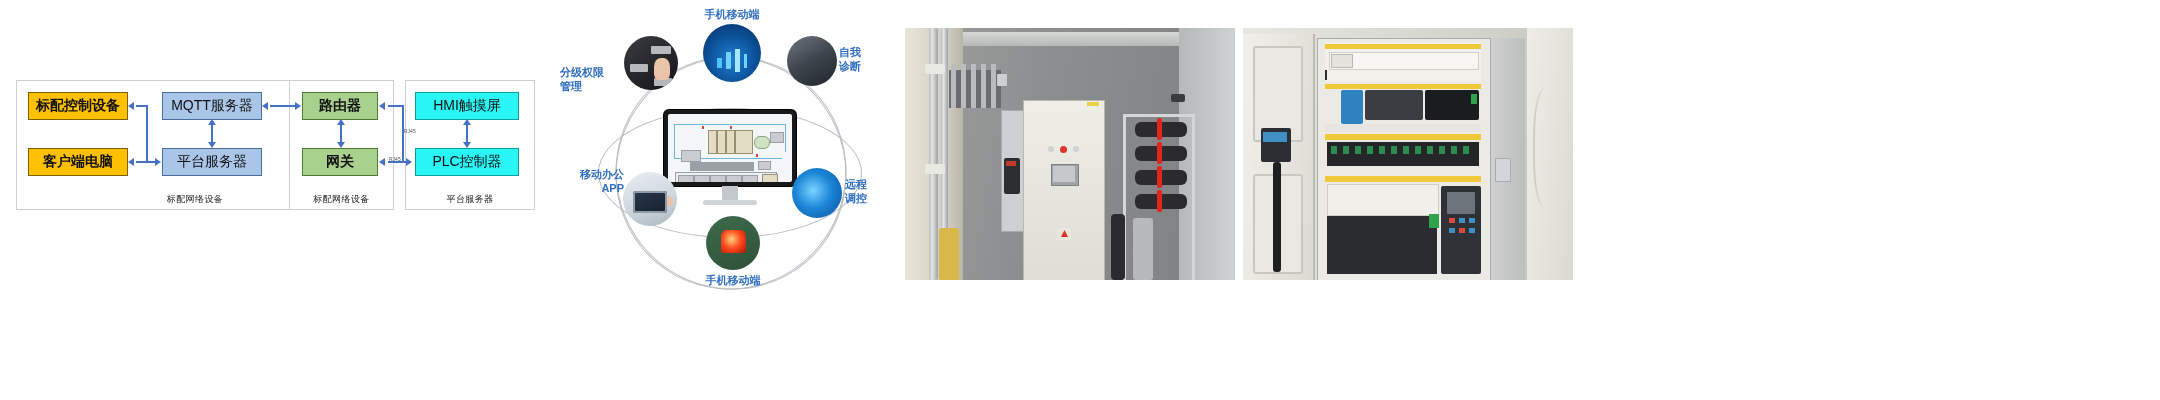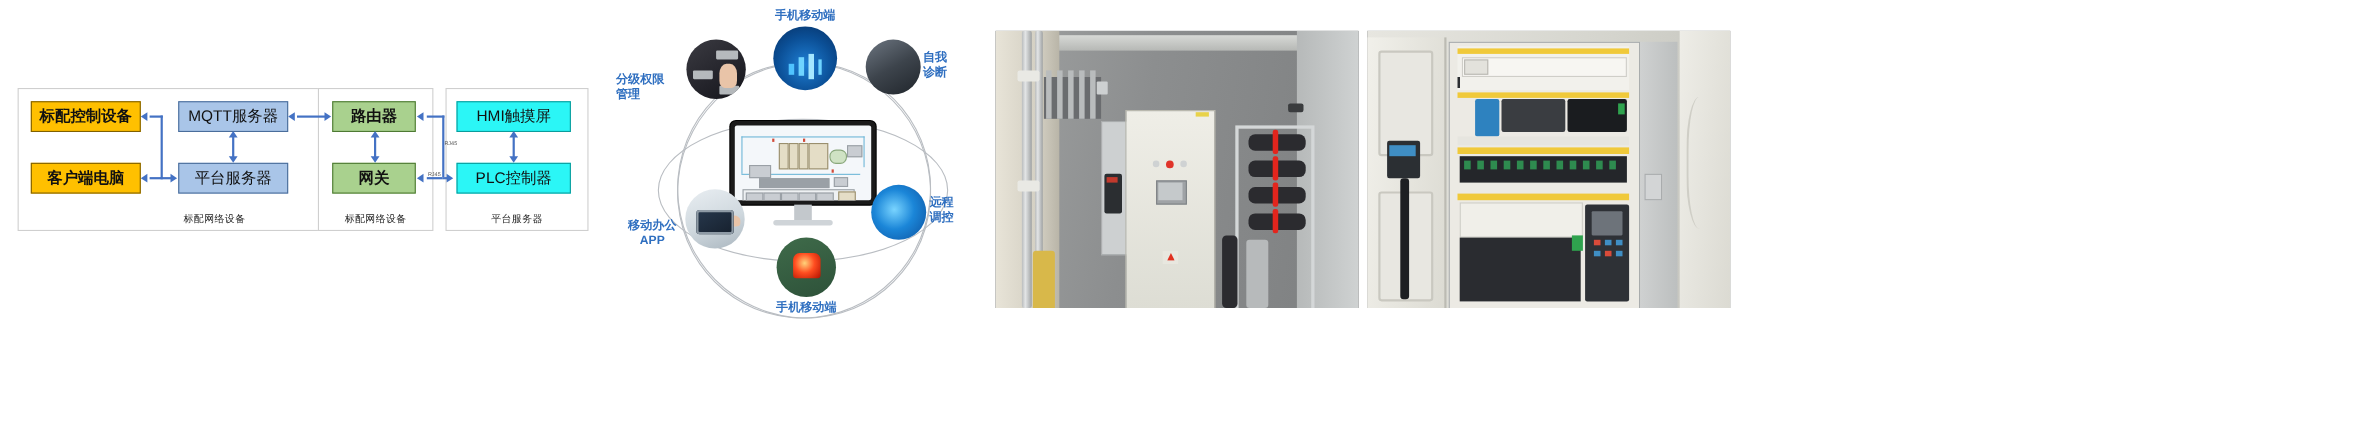--- a/index.html
+++ b/index.html
@@ -207,21 +207,21 @@
     <div class="bubble b-remote" style="left:232px;top:168px;width:50px;height:50px;"></div>
     <div class="orb-label" style="left:285px;top:178px;width:44px;text-align:left;">远程
 调控</div>
 
     <div class="bubble b-alarm" style="left:146px;top:216px;width:54px;height:54px;"></div>
     <div class="orb-label" style="left:133px;top:274px;width:80px;">手机移动端</div>
 
     <div class="bubble b-app" style="left:63px;top:172px;width:54px;height:54px;">
       <div class="hand" style="left:36px;top:24px;width:14px;height:10px;"></div>
     </div>
-    <div class="orb-label" style="left:2px;top:199px;width:62px;">移动办公
+    <div class="orb-label" style="left:2px;top:168px;width:62px;text-align:right;">移动办公
 APP</div>
 
     <div class="bubble b-perm" style="left:64px;top:36px;width:54px;height:54px;">
       <div class="mini-tile" style="left:27px;top:10px;width:20px;height:8px;background:#cfd3d6;"></div>
       <div class="mini-tile" style="left:6px;top:28px;width:18px;height:8px;background:#cfd3d6;"></div>
       <div class="mini-tile" style="left:30px;top:42px;width:18px;height:8px;background:#cfd3d6;"></div>
       <div class="hand" style="left:30px;top:22px;width:16px;height:22px;"></div>
     </div>
     <div class="orb-label" style="left:0px;top:66px;width:64px;text-align:left;">分级权限
 管理</div>

